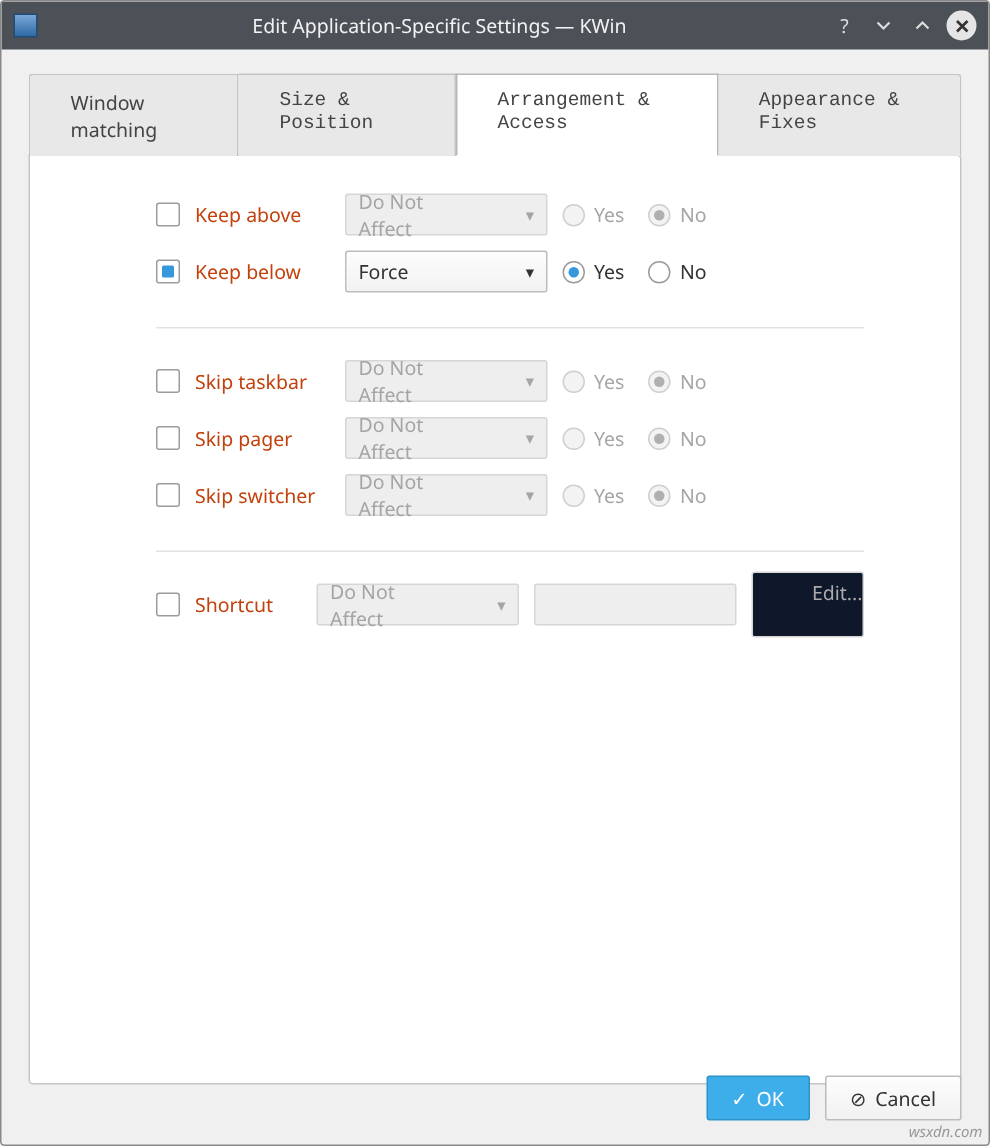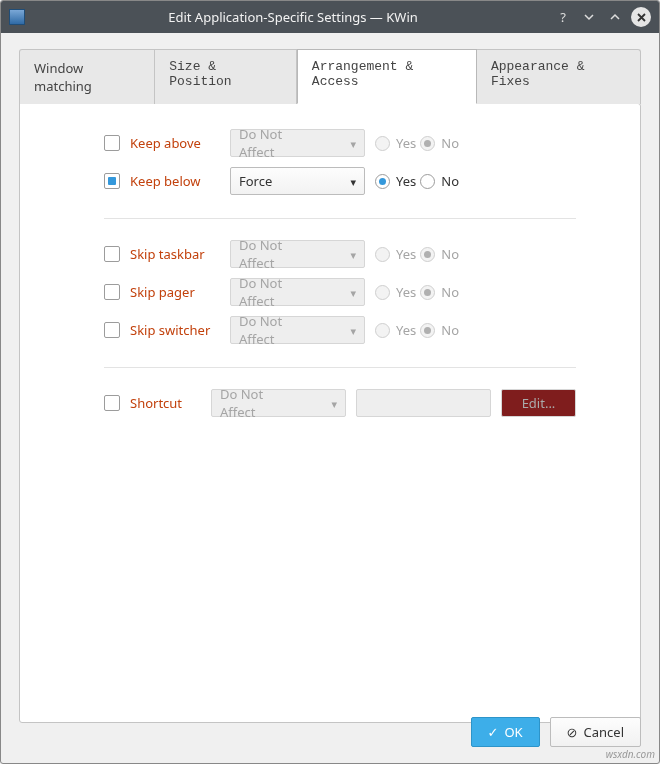--- a/index.html
+++ b/index.html
@@ -10,21 +10,21 @@
 .titlebar .icon-app { width: 16px; height: 16px; background: linear-gradient(#7aa7d6, #2f6aa5); border: 1px solid #204d77; margin-right: 8px; }
 .titlebar .title { flex: 1; text-align: center; font-size: 13px; color: #f2f2f2; }
 .titlebar .controls { display: flex; gap: 6px; align-items: center; }
 .titlebar .controls .tb-btn { width: 20px; height: 20px; display: flex; align-items: center; justify-content: center; color: #ddd; cursor: pointer; border-radius: 10px; }
 .titlebar .controls .close { background: #e5e5e5; color: #333; font-weight: bold; }
 
 .content { padding: 16px 18px 60px 18px; position: relative; height: calc(100% - 32px); }
 
 
 .tabs-row { display: flex; }
-.tab { padding: 9px 14px; background: #e8e8e8; border: 1px solid #c4c4c4; border-bottom: none; color: #444; cursor: pointer; }
+.tab { padding: 9px 27px; background: #e8e8e8; border: 1px solid #c4c4c4; border-bottom: none; color: #444; cursor: pointer; }
 .tab + .tab { border-left: none; font-family: Liberation Mono, monospace; }
 .tab.active { background: #fff; border: 1px solid #b8b8b8; border-bottom: 1px solid #fff; position: relative; z-index: 2; }
 .tab:first-child { border-top-left-radius: 3px; }
 .tab:last-child { border-top-right-radius: 3px; }
 
 .panel { border: 1px solid #c4c4c4; background: #fff; padding: 20px 24px; margin-top: -1px; border-radius: 0 3px 3px 3px; height: 620px; }
 
 .rows { margin-left: 60px; margin-right: 40px; }
 .row { display: flex; align-items: center; height: 38px; gap: 10px; }
 hr.sep { border: none; border-top: 1px solid #e3e3e3; margin: 18px 0 16px 0; }
@@ -33,31 +33,31 @@
 .cb { width: 16px; height: 16px; border: 1px solid #9c9c9c; border-radius: 2px; background: #fff; display: inline-flex; align-items: center; justify-content: center; cursor: pointer; flex-shrink: 0; }
 .cb.checked::after { content: ""; width: 8px; height: 8px; background: #3498db; border-radius: 1px; }
 .lbl { width: 90px; color: #c2410c; }
 
 
 .combo { flex: 0 0 135px; height: 28px; border: 1px solid #bcbcbc; border-radius: 2px; background: linear-gradient(#fdfdfd,#f2f2f2); display: flex; align-items: center; padding: 0 8px; justify-content: space-between; color: #333; cursor: pointer; }
 .combo.dis { background: #eeeeee; border-color: #d6d6d6; color: #a5a5a5; cursor: default; gap: 26px; }
 .combo .chev { margin-left: 6px; color: inherit; font-size: 11px; }
 
 
-.radios { display: flex; gap: 4px; align-items: center; }
+.radios { display: flex; gap: 16px; align-items: center; }
 .radio { display: flex; align-items: center; gap: 6px; color: #333; cursor: pointer; }
 .radio.dis { color: #a5a5a5; cursor: default; }
 .rcircle { width: 15px; height: 15px; border: 1px solid #9c9c9c; border-radius: 50%; display: inline-flex; align-items: center; justify-content: center; background: #fff; }
 .rcircle.dis { border-color: #cfcfcf; background: #f3f3f3; }
 .rcircle.sel::after { content: ""; width: 7px; height: 7px; border-radius: 50%; background: #3498db; }
 .rcircle.dis.sel::after { background: #b0b0b0; }
 
 
 .txtin { flex: 0 0 135px; height: 28px; border: 1px solid #d6d6d6; background: #eee; border-radius: 2px; }
-.editbtn { flex: 0 0 75px; height: 28px; border: 1px solid #d6d6d6; background: #7f1d1d; color: #aaa; border-radius: 2px; text-align: center; line-height: 26px; cursor: default; }
+.editbtn { flex: 0 0 75px; height: 44px; border: 1px solid #d6d6d6; background: #0f172a; color: #aaa; border-radius: 2px; text-align: right; line-height: 26px; cursor: default; }
 
 
 .footer { position: absolute; right: 18px; bottom: 16px; display: flex; gap: 10px; }
 .btn { height: 30px; padding: 0 16px; border: 1px solid #bcbcbc; border-radius: 2px; background: linear-gradient(#fdfdfd,#f1f1f1); color: #333; display: flex; align-items: center; gap: 6px; cursor: pointer; }
 .btn.primary { background: #3daee9; border-color: #2d94c9; color: #fff; }
 .btn .ic { font-size: 13px; }
 .watermark { position: absolute; right: 4px; bottom: 2px; font-size: 10px; color: #999; font-style: italic; }
 </style>
 </head>
 <body>

